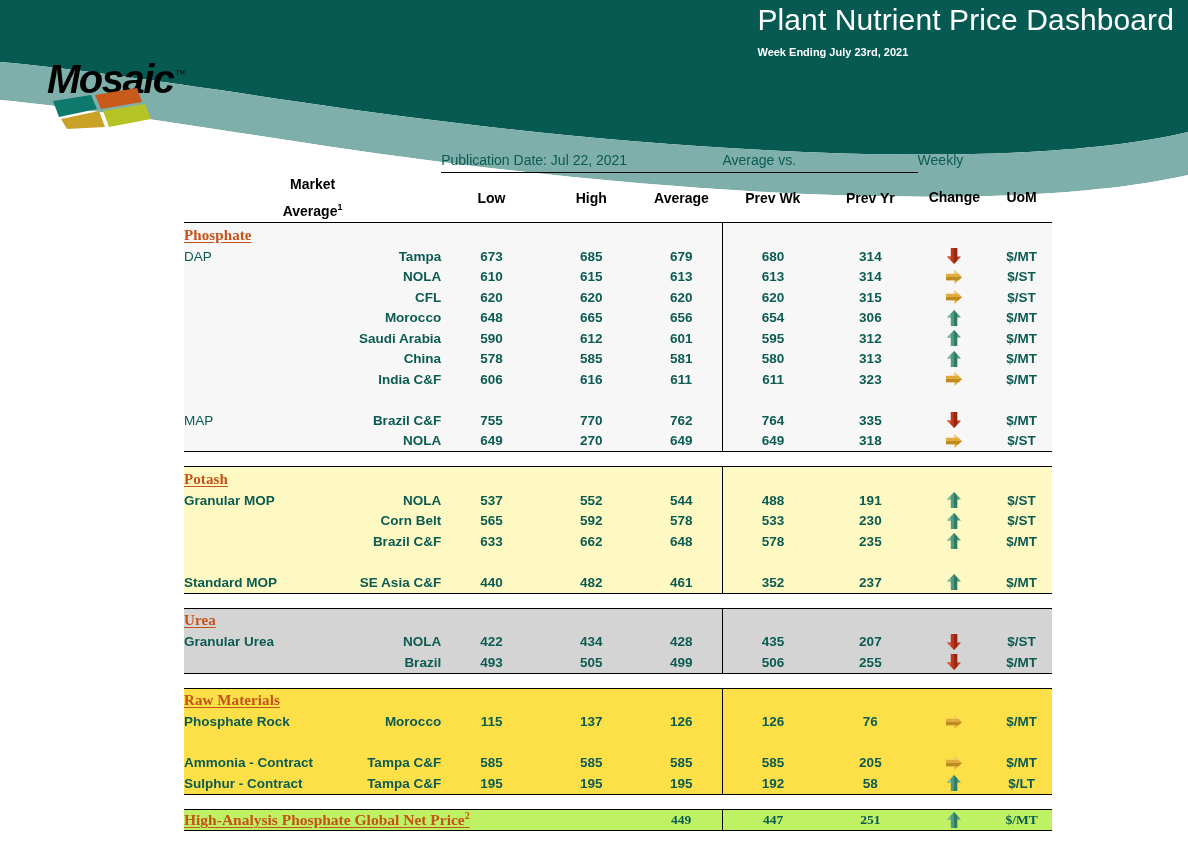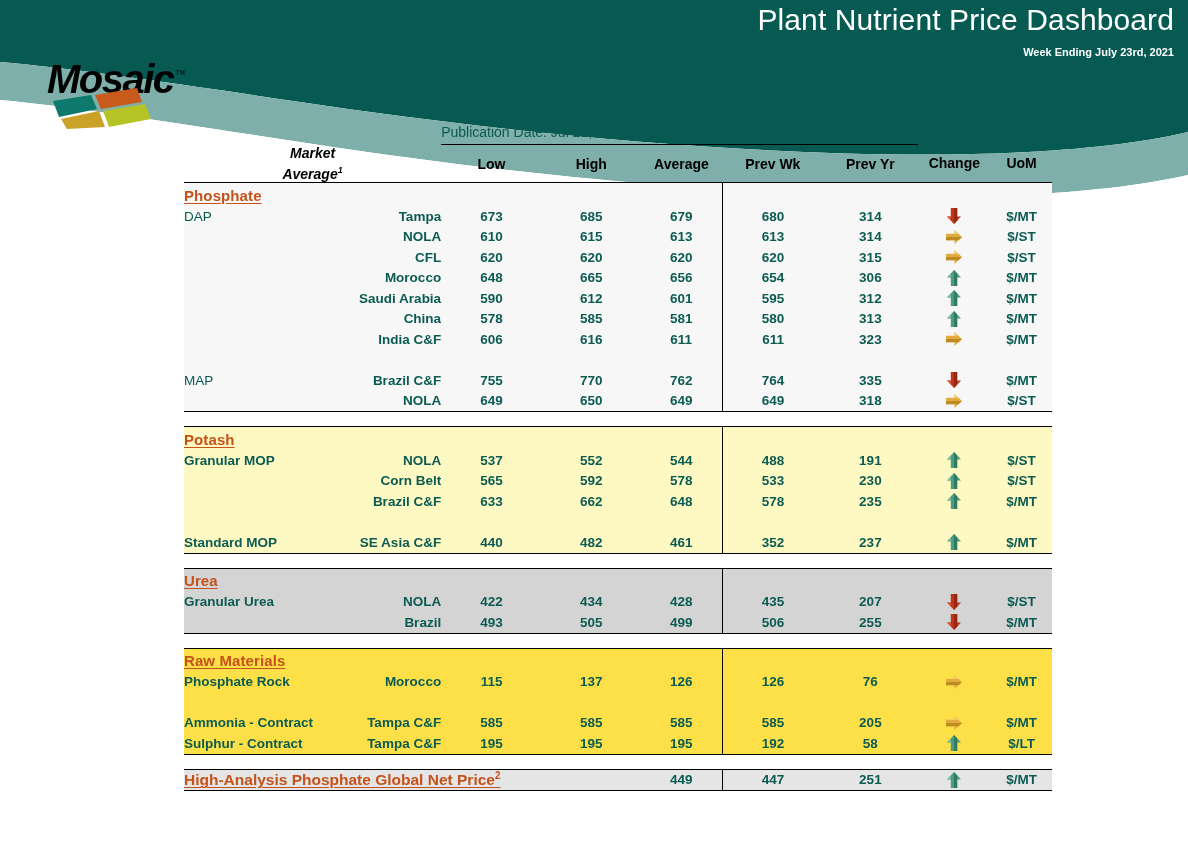--- a/index.html
+++ b/index.html
@@ -12,41 +12,40 @@
   }
 
   
   #header{
     position:absolute;left:0;top:0;width:1188px;height:200px;
     overflow:hidden;pointer-events:none;
   }
   #header svg{display:block;}
   #title-block{
     position:absolute;right:14px;top:2px;
-    text-align:right;
     color:#FFFFFF;
   }
   #dash-title{
     font-size:30px;line-height:36px;font-weight:400;
     letter-spacing:.1px;white-space:nowrap;
   }
   #dash-sub{
     font-size:11px;line-height:24px;font-weight:700;
     white-space:nowrap;margin-top:2px;
   }
 
   
   #logo{position:absolute;left:47px;top:57px;width:148px;height:72px;}
 
   
   #sheet{
     position:absolute;left:0;top:0;width:1188px;height:863px;
   }
   table.grid{
-    position:absolute;left:184px;top:120px;
+    position:absolute;left:184px;top:148px;
     width:868px;
     border-collapse:collapse;
     font-size:13.5px;
     color:#0B5B52;
   }
   table.grid td{padding:0;vertical-align:middle;}
 
   
   col.c-cat{width:78px;}
   col.c-mkt{width:116px;}
@@ -64,24 +63,23 @@
     text-align:center;vertical-align:bottom;
     padding-bottom:4px;
     height:26px;
   }
   .hdr-top td{height:24px;padding-bottom:2px;font-size:14px;}
   .spanline{
     border-bottom:1.4px solid #000;
   }
   .mkt-avg{
     text-align:left;font-weight:700;color:#000;font-size:14px;
-    line-height:17px;
+    line-height:23px;
     vertical-align:bottom;
     padding-bottom:3px;
-    font-style:italic;
   }
   .mkt-avg sup{font-size:9px;vertical-align:super;}
 
   
   td.cat{ text-align:left; font-weight:700; padding-left:2px; white-space:nowrap;}
   td.cat.plain{font-weight:400;margin-left:21px;}
   td.mkt{ text-align:right; font-weight:700; white-space:nowrap;}
   td.num{ text-align:center; font-weight:700;}
   td.uom{ text-align:center; font-weight:700;}
   td.chg{ text-align:center;}
@@ -96,27 +94,27 @@
     white-space:nowrap;
     letter-spacing:.1px;
   }
   tr.secthead td{height:22px;padding-top:1px;}
 
   
   .bg-p  {background:#F7F7F7;}
   .bg-k  {background:#fef9c3;}
   .bg-u  {background:#D4D4D4;}
   .bg-r  {background:#fde047;}
-  .bg-hap{background:#e5e5e5;margin-top:32px;}
+  .bg-hap{background:#bef264;margin-top:32px;}
 
   
   .vdiv{border-left:1.3px solid #000;}
 
   
-  .rule-top td{border-top:1.4px solid #000;}
+  .rule-top td{border-top:1.4px solid #000;font-family:Liberation Serif, serif;}
   .rule-bot td{border-bottom:1.4px solid #000;}
 
   .gap td{height:14px;background:#FFFFFF;border:none;}
 
   .hap-title{
     color:#C4521A;font-weight:700;font-size:15.5px;
     text-decoration:underline;text-underline-offset:2px;
     white-space:nowrap;
   }
   .hap-title sup{font-size:10px;}
@@ -319,21 +317,21 @@
                 <polygon points="9,17 2,9.5 5.8,9.5 5.8,1 12.2,1 12.2,9.5 16,9.5" fill="#C0341A"></polygon>
                 <polygon points="9,17 12.2,13.6 12.2,1 9,1" fill="#97270F"></polygon>
                 <polygon points="9,17 5.8,13.6 5.8,9.5 2,9.5" fill="#DB5C38"></polygon>
               </svg></span></td>
           <td class="uom bg-p">$/MT</td>
         </tr>
         <tr class="datarow rule-bot">
           <td class="cat plain bg-p"></td>
           <td class="mkt bg-p">NOLA</td>
           <td class="num bg-p">649</td>
-          <td class="num bg-p">650</td>
+          <td class="num bg-p">270</td>
           <td class="num bg-p">649</td>
           <td class="num bg-p vdiv">649</td>
           <td class="num bg-p">318</td>
           <td class="chg bg-p"><span class="arrow"><svg width="18" height="18" viewBox="0 0 18 18">
                 <polygon points="17,9 9.5,16 9.5,12.2 1,12.2 1,5.8 9.5,5.8 9.5,2" fill="#E0AC3D"></polygon>
                 <polygon points="17,9 13.6,12.2 1,12.2 1,9" fill="#BE8A22"></polygon>
                 <polygon points="17,9 13.6,5.8 9.5,5.8 9.5,2" fill="#F0CE83"></polygon>
               </svg></span></td>
           <td class="uom bg-p">$/ST</td>
         </tr>

